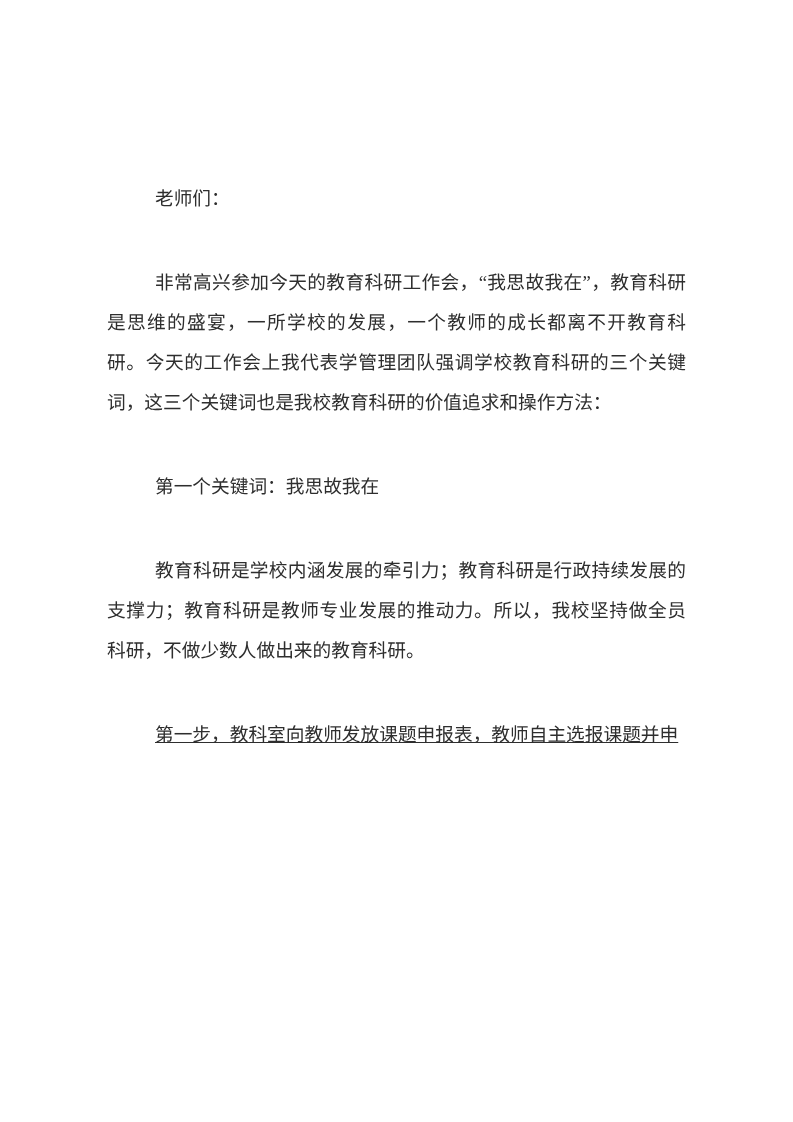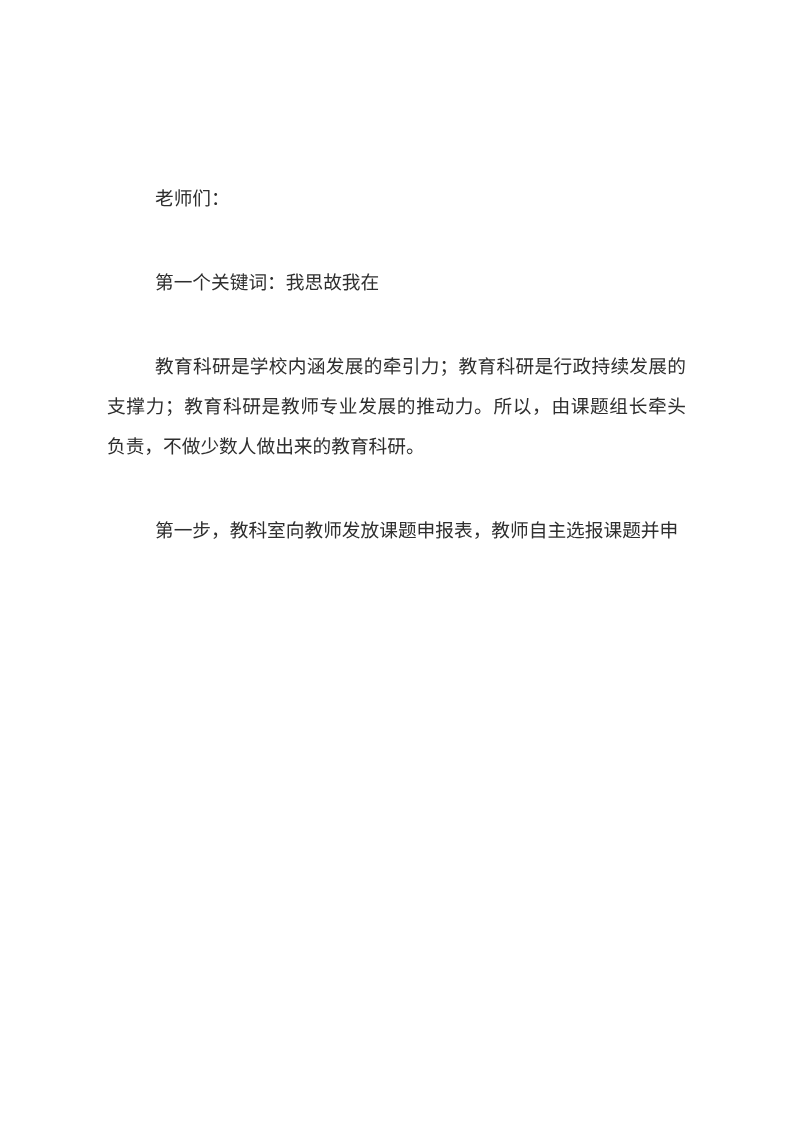--- a/index.html
+++ b/index.html
@@ -25,28 +25,30 @@
     font-size: 18.7px;
     line-height: 40px;
     color: #2e2e2e;
     text-align: justify;
     text-indent: 48px;
     word-break: break-all;
     -webkit-font-smoothing: antialiased;
   }
   .doc-par:last-child {
     margin-bottom: 0;
+    text-decoration: underline;
   }
 </style>
 </head>
 <body>
 
 <div class="doc-page">
   <p class="doc-par">老师们：</p>
 
+  <p class="doc-par">非常高兴参加今天的教育科研工作会，“我思故我在”，教育科研是思维的盛宴，一所学校的发展，一个教师的成长都离不开教育科研。今天的工作会上我代表学管理团队强调学校教育科研的三个关键词，这三个关键词也是我校教育科研的价值追求和操作方法：</p>
 
   <p class="doc-par">第一个关键词：我思故我在</p>
 
-  <p class="doc-par">教育科研是学校内涵发展的牵引力；教育科研是行政持续发展的支撑力；教育科研是教师专业发展的推动力。所以，由课题组长牵头负责，不做少数人做出来的教育科研。</p>
+  <p class="doc-par">教育科研是学校内涵发展的牵引力；教育科研是行政持续发展的支撑力；教育科研是教师专业发展的推动力。所以，我校坚持做全员科研，不做少数人做出来的教育科研。</p>
 
 
   <p class="doc-par">第一步，教科室向教师发放课题申报表，教师自主选报课题并申</p>
 </div>
 
 </body></html>

